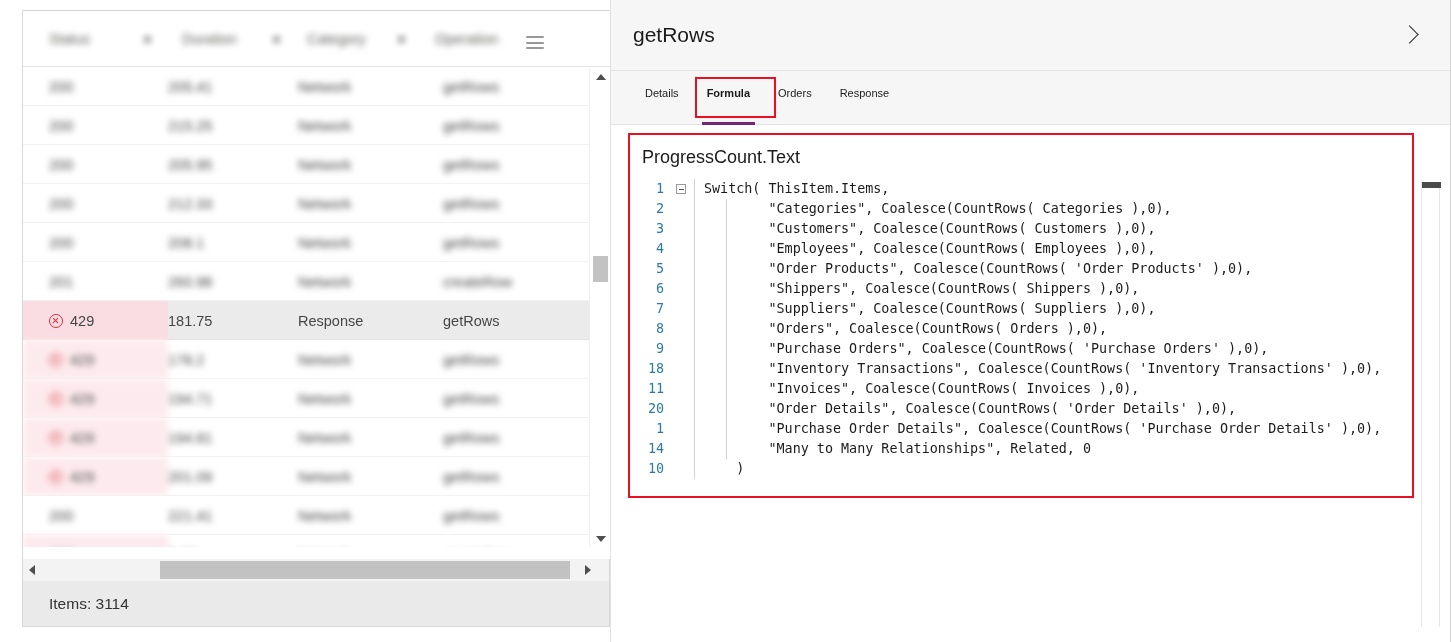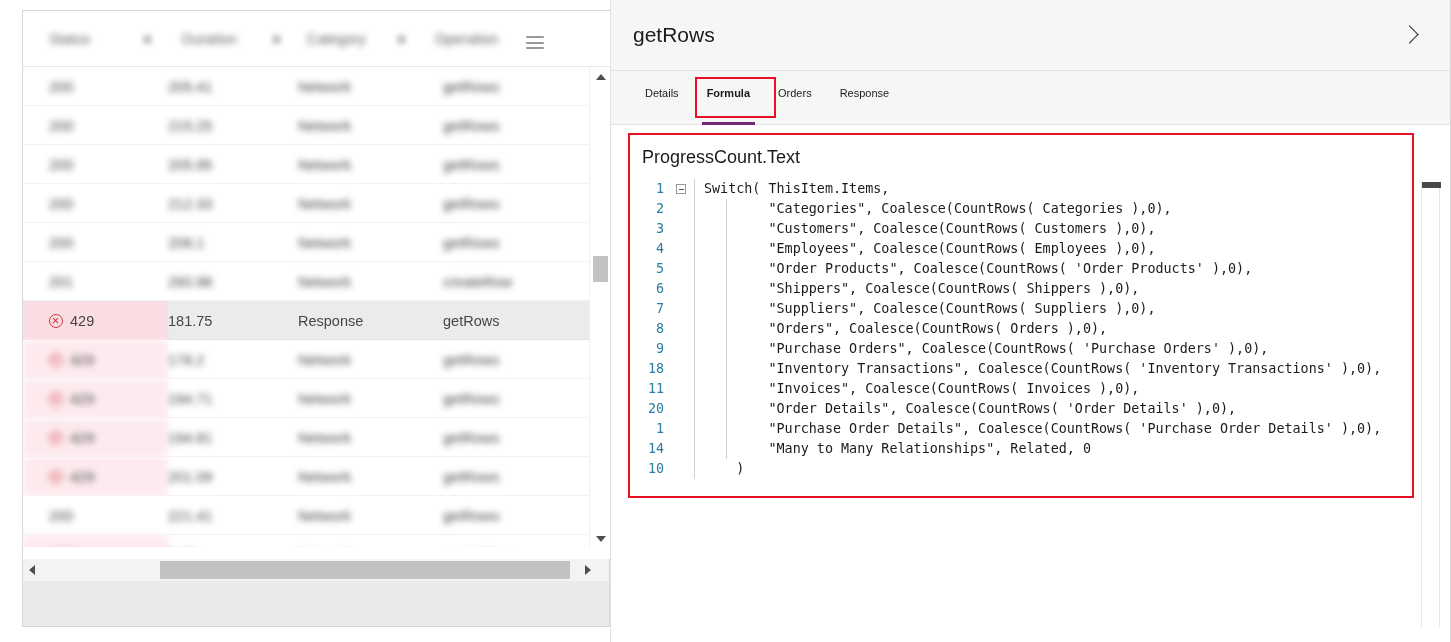--- a/index.html
+++ b/index.html
@@ -548,20 +548,21 @@
       <div class="hs-arrow" id="hs-left">
           <span class="tri"></span>
         </div>
       <div id="hs-thumb"></div>
       <div class="hs-arrow" id="hs-right">
           <span class="tri"></span>
         </div>
     </div>
 
     <div id="status-bar">
+      <div id="items-count">Items: 3114</div>
     </div>
   </div>
 
   <div id="right-panel">
 
     <div id="rp-title-bar">
       <div id="rp-title">getRows</div>
       <div id="rp-collapse">
           <div class="chev-right"></div>
         </div>

